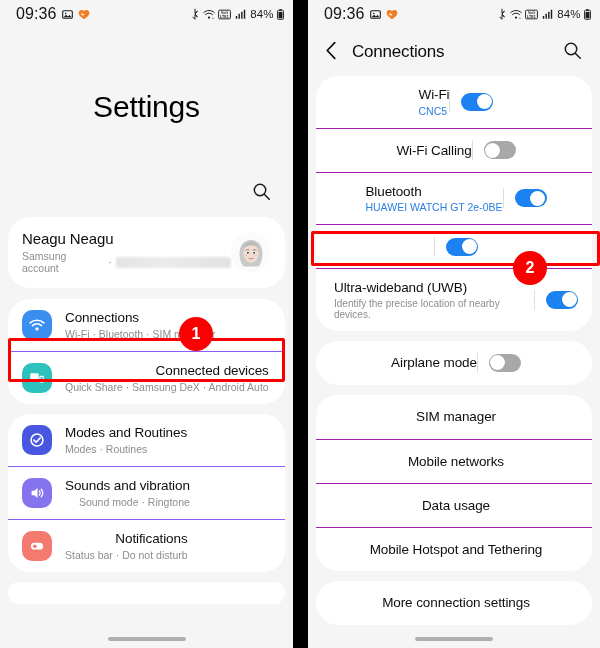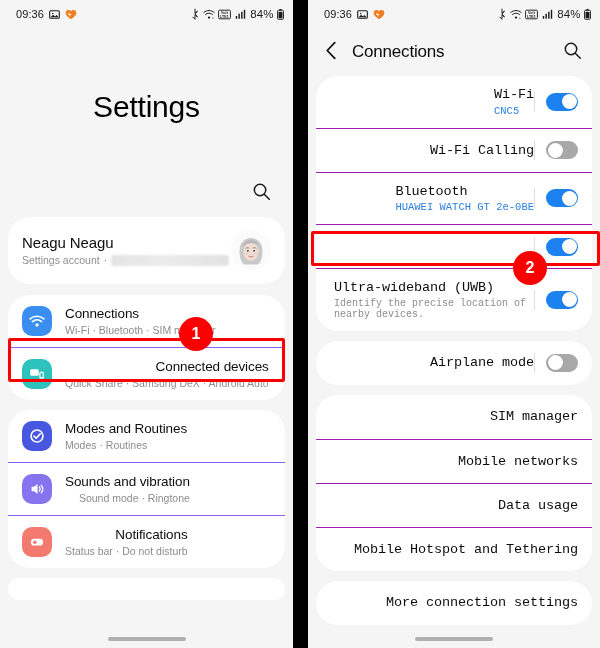--- a/index.html
+++ b/index.html
@@ -33,21 +33,21 @@
     display: flex;
     align-items: center;
     justify-content: space-between;
     padding: 0 9px 0 16px;
     font-size: 11.5px;
     color: #1b1b1b;
     letter-spacing: .1px;
   }
   .sb-left { display: flex; align-items: center; gap: 5px; }
   .sb-right { display: flex; align-items: center; gap: 3.5px; }
-  .sb-time { font-size: 11px; font-weight: 400; color: #141414; }
+  .sb-time { font-size: 16px; font-weight: 400; color: #141414; }
   .ico { display: inline-block; line-height: 0; }
   .pct { font-size: 11.5px; margin-left: 1px; }
 
   
   .settings-title {
     font-size: 30px;
     font-weight: 400;
     color: #000;
     text-align: center;
     margin-top: 62px;
@@ -102,24 +102,23 @@
   
   .conn-header {
     height: 48px; display: flex; align-items: center;
     padding: 0 18px 0 17px; gap: 14px;
   }
   .conn-title { font-size: 17px; color: #0b0b0b; flex: 1; letter-spacing: -.2px; }
   .rcard {
     background: #fff; border-radius: 22px; margin: 0 8px; overflow: hidden;
   }
   .rrow {
-    display: flex; align-items: center; justify-content: flex-end;
+    display: flex; align-items: center; justify-content: center;
     padding: 11px 14px 11px 18px;
     min-height: 44px;
-    font-family: Liberation Mono, monospace;
   }
   .rrow + .rrow { border-top: 1px solid #a21caf; }
   .rrow-title { font-size: 13.5px; color: #0d0d0d; letter-spacing: -.1px; }
   .rrow-sub-blue { font-size: 10.5px; color: #2a7fe0; margin-top: 2.5px; font-weight: 500; }
   .rrow-sub-gray { font-size: 10px; color: #8d8d8d; margin-top: 2.5px; }
   .toggle-wrap { display: flex; align-items: center; gap: 11px; flex: none; }
   .tdivider { width: 1px; height: 20px; background: #dedede; }
   .toggle {
     width: 32px; height: 18px; border-radius: 9px; position: relative; flex: none;
   }
@@ -228,21 +227,21 @@
             <circle cx="9.3" cy="9.3" r="6.6" fill="none" stroke="#1a1a1a" stroke-width="1.7"></circle>
             <path d="M14.2 14.2 20 20" stroke="#1a1a1a" stroke-width="1.7" stroke-linecap="round"></path>
           </svg>
       </span>
     </div>
 
     <div class="card account-card">
       <div>
         <div class="acct-name">Neagu Neagu</div>
         <div class="acct-sub">
-          <span>Settings account</span>
+          <span>Samsung account</span>
           <span>·</span>
           <span class="blur-field"></span>
         </div>
       </div>
       <div class="avatar">
         <svg width="40" height="40" viewBox="0 0 40 40">
           <circle cx="20" cy="20" r="20" fill="#fbfbfb"></circle>
           <path d="M8.5 21c0-8 5-13 11.5-13S31.5 13 31.5 21c0 7-2 11.5-4.5 13.5H13C10.5 32.5 8.5 28 8.5 21z" fill="#c9c9c9"></path>
           <ellipse cx="20" cy="21.5" rx="7.6" ry="9.3" fill="#f0dcd0"></ellipse>
           <path d="M12 16.5c1.5-4.5 4.3-6.7 8-6.7s6.5 2.2 8 6.7c-2-2.2-4.8-3.2-8-3.2s-6 1-8 3.2z" fill="#b9b9b9"></path>

